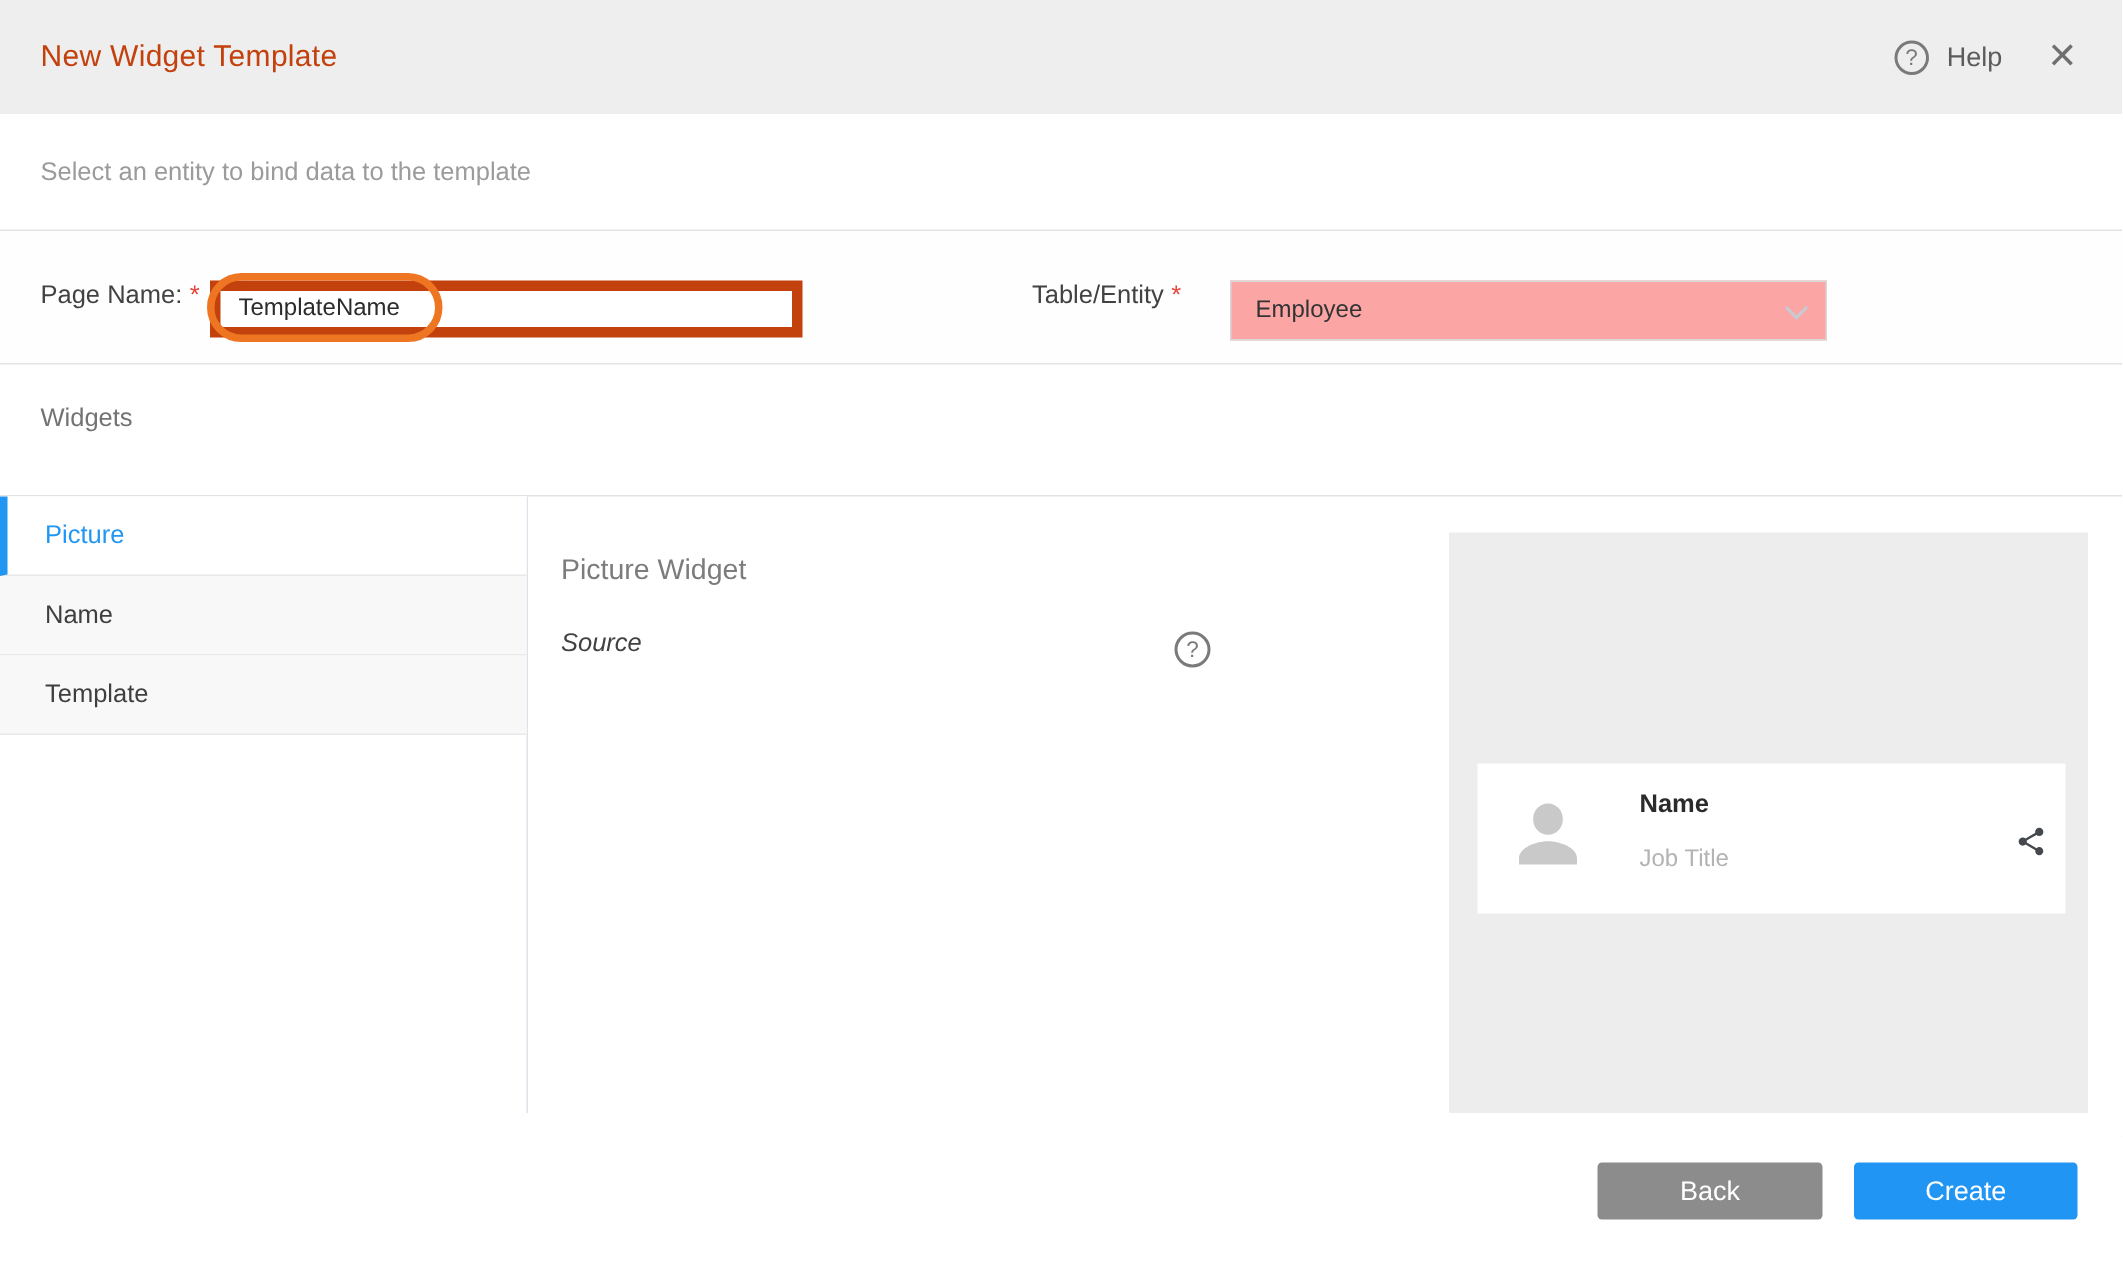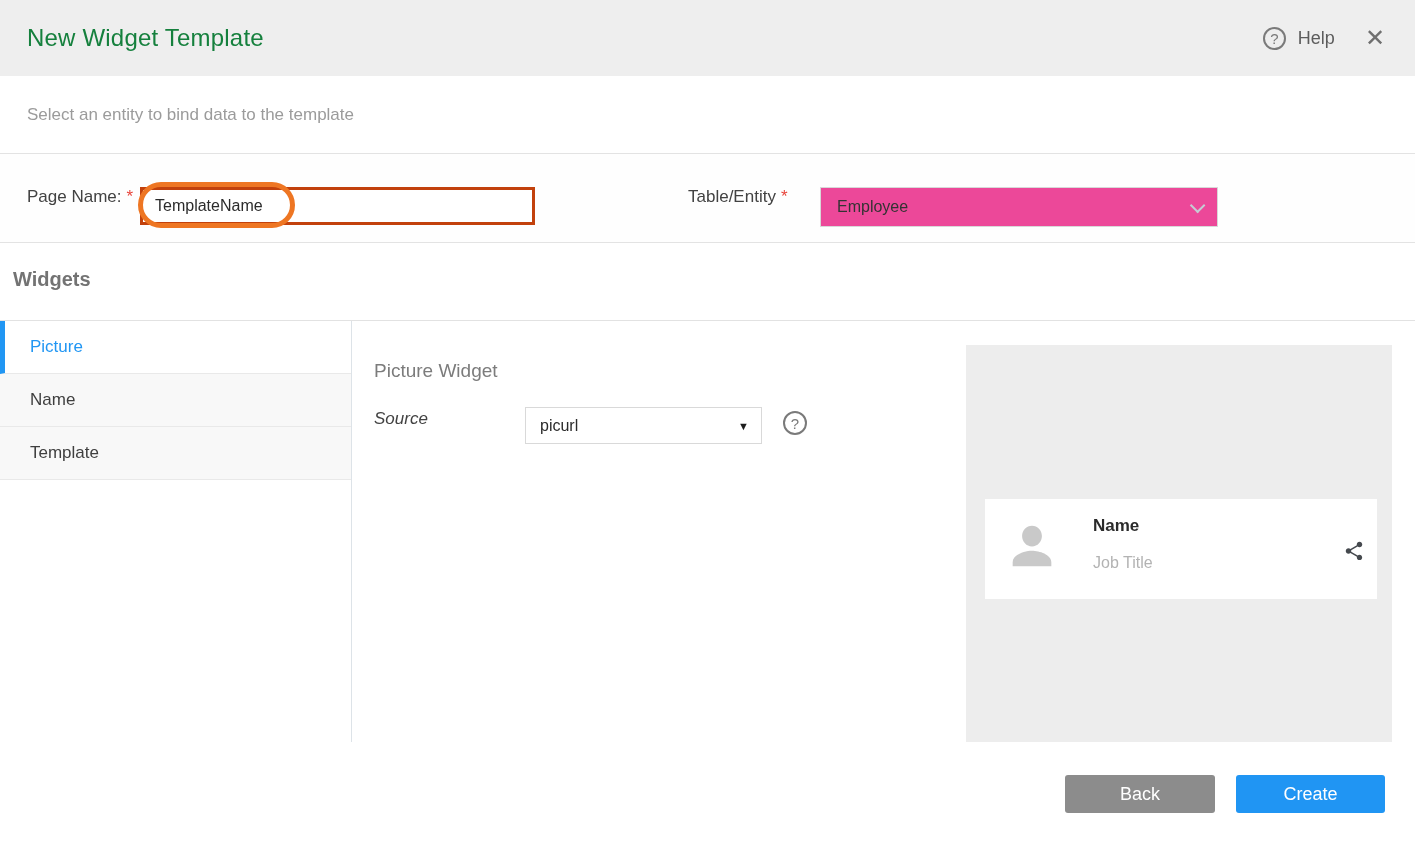--- a/index.html
+++ b/index.html
@@ -3,56 +3,56 @@
 <meta charset="utf-8">
 <style>
   * { margin:0; padding:0; box-sizing:border-box; }
   html,body { background:#fff; }
   body { font-family:"Liberation Sans", sans-serif; }
   .app { position:relative; width:1415px; height:846px; background:#fff; overflow:hidden; }
 
   
   .titlebar { position:absolute; left:0; top:0; width:1415px; height:76px;
               background:#eeeeee; display:flex; align-items:center; }
-  .titlebar .title { margin-left:27px; font-size:24px; color:#15803d; letter-spacing:.2px; }
+  .titlebar .title { margin-left:27px; font-size:20px; color:#c2410c; letter-spacing:.2px; }
   .titlebar .right { margin-left:auto; display:flex; align-items:center; gap:12px; margin-right:30px; }
   .help-circle { width:23px; height:23px; border:2px solid #7a7a7a; border-radius:50%;
                  color:#7a7a7a; font-size:15px; display:flex; align-items:center; justify-content:center; }
   .help-label { font-size:18px; color:#5c5c5c; }
   .close-x { font-size:24px; color:#6f6f6f; margin-left:18px; line-height:1; cursor:default; }
 
   
   .subtitle-band { position:absolute; left:0; top:76px; width:1415px; height:77px;
                    background:#fff; display:flex; align-items:center;text-align:right; }
   .subtitle-band span { margin-left:27px; font-size:17px; color:#9b9b9b; }
 
   
   .form-band { position:absolute; left:0; top:153px; width:1415px; height:90px;
                background:#fefefe; border-top:1px solid #e3e3e3; border-bottom:1px solid #e3e3e3; }
   .form-label { position:absolute; font-size:17px; color:#424242; top:33px; }
   .req { color:#e8453c; margin-left:5px; }
   .pagename-input { position:absolute; left:140px; top:33px; width:395px; height:38px;
-                    border:3px solid #c2410c; background:#fff; font-family:"Liberation Sans",sans-serif;
+                    border:7px solid #c2410c; background:#fff; font-family:"Liberation Sans",sans-serif;
                     font-size:16px; color:#2b2b2b; padding:0 12px; outline:none; }
   .annotation-oval { position:absolute; left:138px; top:28px; width:157px; height:46px;
                      border:5px solid #ee7623; border-radius:23px; pointer-events:none; }
   .entity-select { position:absolute; left:820px; top:33px; width:398px; height:40px;
-                   background:#ec4899; border:1px solid #d8d8d8; display:flex; align-items:center; }
+                   background:#fca5a5; border:1px solid #d8d8d8; display:flex; align-items:center; }
   .entity-select .val { margin-left:16px; font-size:16px; color:#333; }
   .chevron { margin-left:auto; margin-right:16px; width:11px; height:11px;
              border-right:2px solid #c5ccd4; border-bottom:2px solid #c5ccd4;
              transform:rotate(45deg) translateY(-3px); }
 
   
   .widgets-band { position:absolute; left:0; top:244px; width:1415px; height:70px;
                   display:flex; align-items:center; }
-  .widgets-band span { margin-left:13px; font-size:20px; color:#737373;font-weight:bold; }
+  .widgets-band span { margin-left:27px; font-size:17px; color:#737373; }
 
   
-  .content { position:absolute; left:0; top:320px; width:1415px; height:428px;
+  .content { position:absolute; left:0; top:330px; width:1415px; height:428px;
              border-top:1px solid #e2e2e2; border-bottom:1px solid #d8d8d8; background:#fff; }
   .sidebar { position:absolute; left:0; top:0; width:352px; height:100%;
              border-right:1px solid #dde3e8; background:#fff; }
   .side-item { height:53px; display:flex; align-items:center; padding-left:30px;
                font-size:17px; color:#3f3f3f; background:#f8f8f8; border-bottom:1px solid #e9e9e9;
                cursor:pointer; }
   .side-item.active { background:#fff; color:#2196f3; border-left:5px solid #2196f3; padding-left:25px; }
 
   .panel-title { position:absolute; left:374px; top:39px; font-size:19px; color:#7c7c7c; }
   .source-label { position:absolute; left:374px; top:88px; font-size:17px; color:#424242;font-style:italic; }
@@ -120,24 +120,20 @@
   <div class="content">
 
     <div class="sidebar">
       <div class="side-item active">Picture</div>
       <div class="side-item">Name</div>
       <div class="side-item">Template</div>
     </div>
 
     <div class="panel-title">Picture Widget</div>
     <div class="source-label">Source</div>
-    <div class="source-select">
-      <span class="val">picurl</span>
-      <span class="arrow">▼</span>
-    </div>
     <div class="q-circle">?</div>
 
     <div class="preview">
       <div class="preview-card">
         <svg class="avatar" viewBox="0 0 24 24">
           <path fill="#c9c9c9" d="M12 12.2c2.3 0 4.1-1.9 4.1-4.3S14.3 3.6 12 3.6 7.9 5.5 7.9 7.9s1.8 4.3 4.1 4.3zm0 1.8c-3 0-8 1.6-8 4.7v1.7h16v-1.7c0-3.1-5-4.7-8-4.7z"></path>
         </svg>
         <div class="card-name">Name</div>
         <div class="card-job">Job Title</div>
         <svg class="share" viewBox="0 0 24 24">

